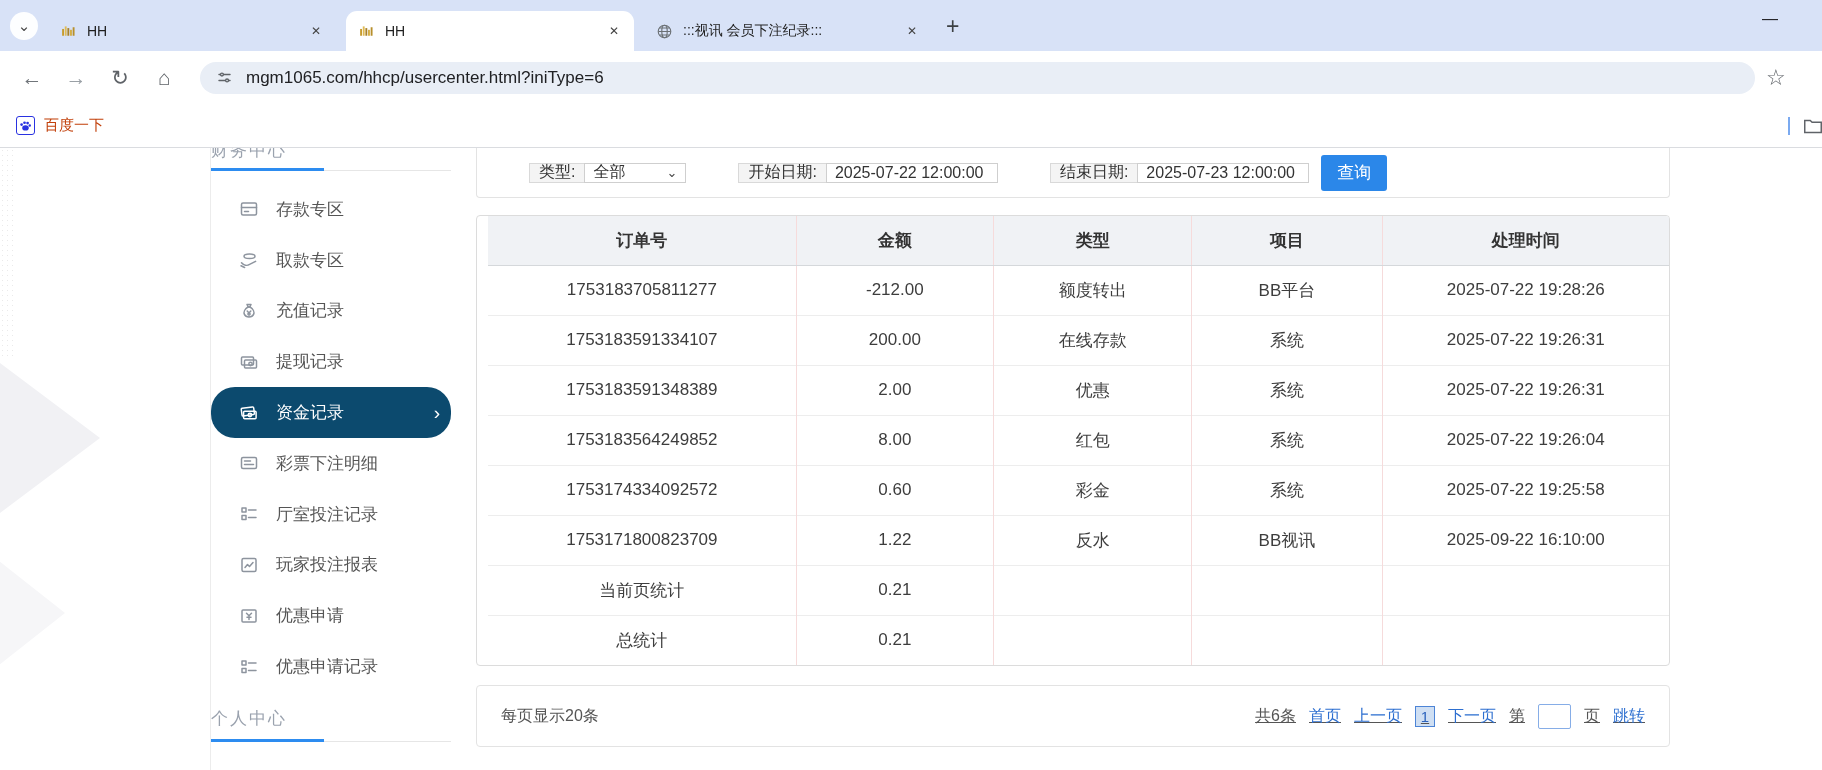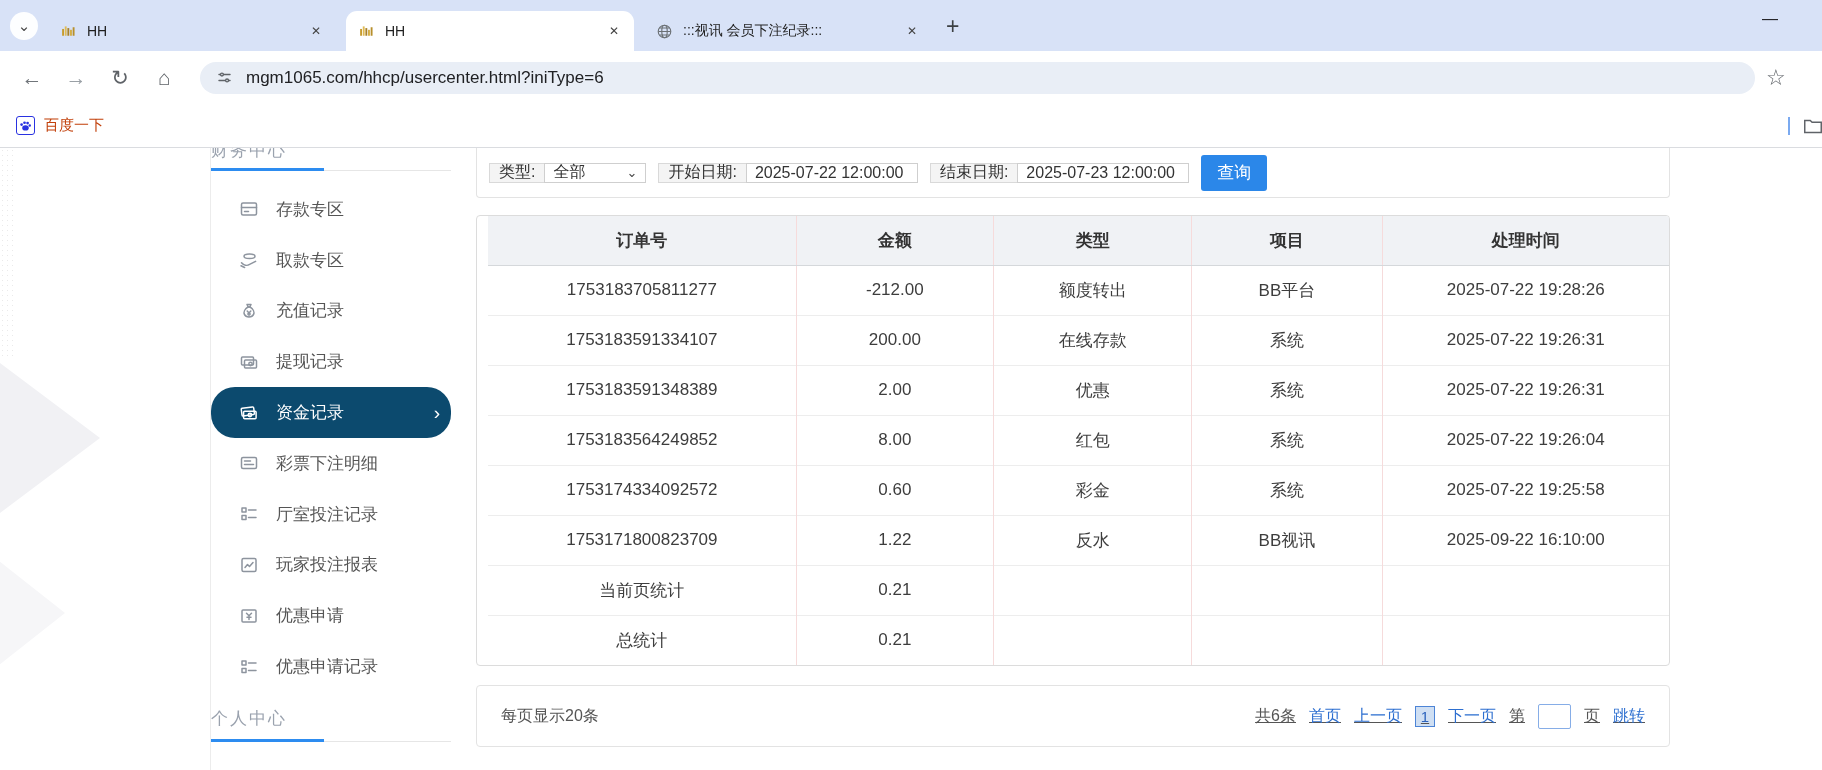--- a/index.html
+++ b/index.html
@@ -68,21 +68,21 @@
   .side-item.active .ic { color:#fff; }
   .side-chevron { position:absolute; right:11px; font-size:19px; color:#fff; }
   .side-foot { margin-top:15px; }
   .side-foot .ttl { display:block; font-size:17px; color:#9aa2ae; letter-spacing:2px; }
   .side-foot .underline { margin-top:9px; }
 
   
   .main { position:absolute; left:476px; top:0; width:1194px; }
   .filterbar { height:50px; border:1px solid #e3e3e3; border-top:none; border-radius:0 0 4px 4px;
     display:flex; align-items:center; padding-left:12px; }
-  .fgroup { display:flex; height:20px; margin-right:12px; }
+  .fgroup { display:flex; height:20px; margin-right:12px;margin-left:40px; }
   .addon { background:#f4f4f4; border:1px solid #d9d9d9; border-right:none; display:flex; align-items:center;
     padding:0 9px; font-size:16px; color:#333; white-space:nowrap; }
   .fselect { width:102px; border:1px solid #cfcfcf; background:#fff; display:flex; align-items:center;
     justify-content:space-between; padding:4px 8px; font-size:16px; color:#333; cursor:pointer; }
   .fselect .caret { font-size:13px; color:#444; }
   .fdate { width:172px; border:1px solid #cfcfcf; background:#fff; padding:0 8px; font-size:16px; color:#333;
     font-family:inherit; }
   .search-btn { width:66px; height:36px; background:#2b87e9; color:#fff; border:none; border-radius:3px;
     font-size:17px; cursor:pointer; }
 

